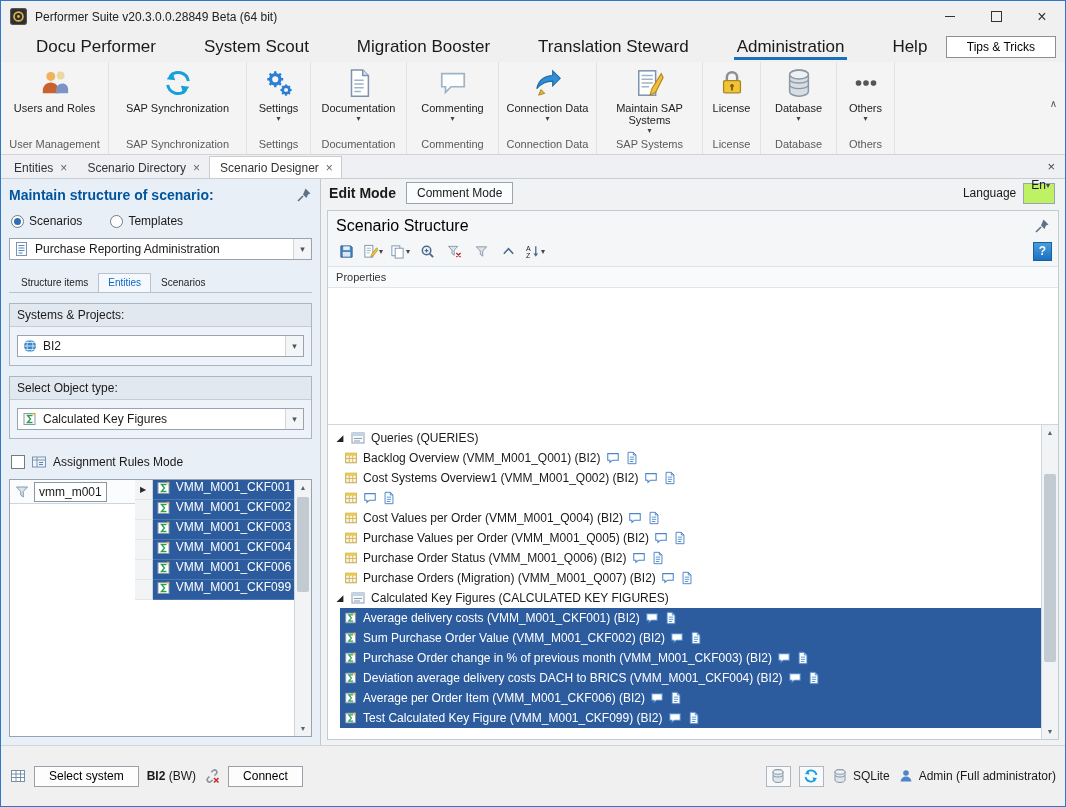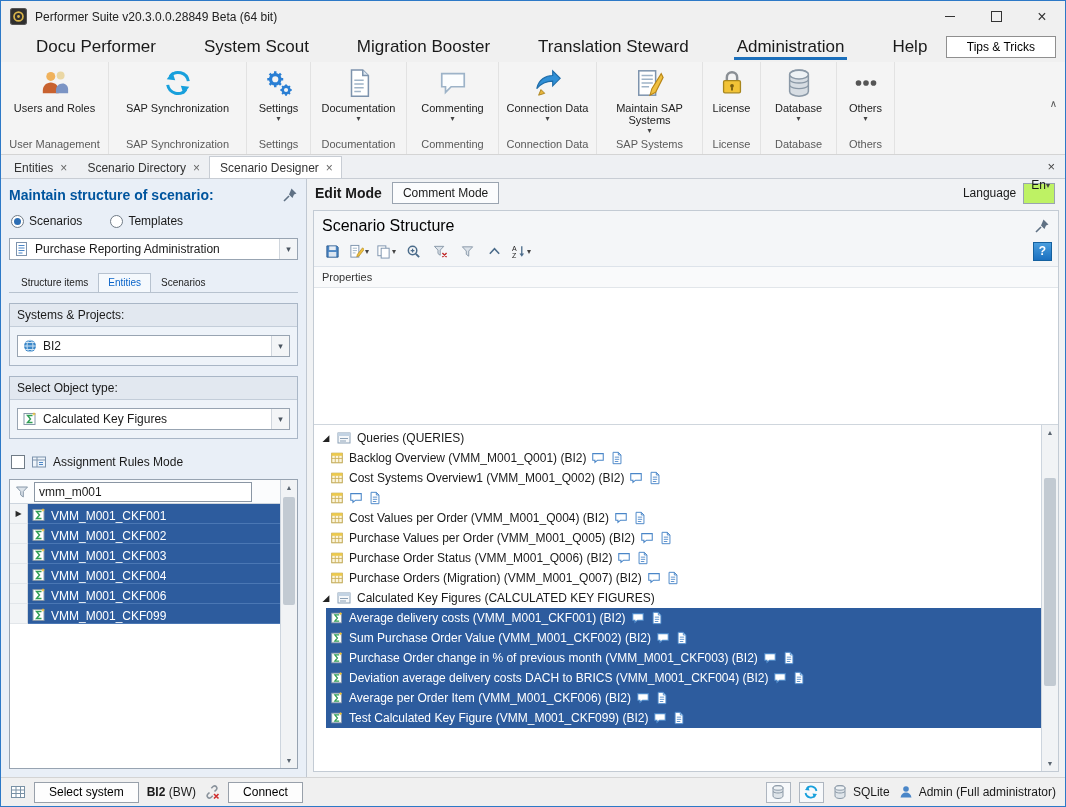--- a/index.html
+++ b/index.html
@@ -58,26 +58,26 @@
   .combo .cbtn{width:17px;align-self:stretch;display:flex;align-items:center;justify-content:center;color:#4a5560;font-size:9px;border-left:1px solid #d0d6dd;background:#f3f5f7;}
   .lp-tabs{display:flex;margin-top:13px;border-bottom:1px solid #b7c2cf;padding-left:2px;}
   .lp-tab{padding:3px 9px 4px;font-size:10px;color:#222;border:1px solid transparent;border-bottom:none;cursor:default;}
   .lp-tab.active{color:#0a64c8;background:#f5f9fd;border-color:#b7c2cf;}
   .groupbox{border:1px solid #a9b6c6;margin-top:10px;background:#eef3f9;}
   .groupbox-h{background:#e2e8f0;border-bottom:1px solid #c3cdd9;padding:4px 7px;font-size:12px;}
   .groupbox-b{padding:8px 7px;}
   .chk-row{display:flex;align-items:center;gap:6px;margin:15px 2px 9px;cursor:default;}
   .chkbox{width:14px;height:14px;border:1px solid #707b86;background:#fff;box-sizing:border-box;}
   .grid{flex:1;display:flex;border:1px solid #97a3b1;background:#fff;min-height:0;}
-  .grid-main{flex:1;display:flex;flex-direction:column;min-width:0;}
+  .grid-main{flex:1;display:flex;flex-direction:row;min-width:0;}
   .gfilter{height:24px;display:flex;align-items:center;border-bottom:1px solid #cdd5de;background:#fbfcfd;padding:2px 2px 2px 4px;box-sizing:border-box;}
   .gfilter .fcell{flex:1;height:18px;border:1px solid #8a96a4;background:#fff;font-size:12px;padding:0 4px;display:flex;align-items:center;margin-left:4px;margin-right:26px;}
   .grow{height:20px;display:flex;align-items:stretch;cursor:default;}
   .grow .gind{flex:0 0 17px;background:#f2f4f6;border-right:1px solid #cdd5de;border-bottom:1px solid #e2e6ea;display:flex;align-items:center;justify-content:center;font-size:8px;color:#2b2b2b;}
-  .grow .gbody{flex:1;display:flex;align-items:flex-end;gap:4px;padding:0 3px;border-bottom:1px solid #e2e6ea;min-width:0;}
+  .grow .gbody{flex:1;display:flex;align-items:flex-start;gap:4px;padding:0 3px;border-bottom:1px solid #e2e6ea;min-width:0;}
   .grow.sel .gbody{background:var(--sel,#2d5c9e);color:#fff;border-bottom-color:#4a77b4;}
   .glabel{white-space:nowrap;overflow:hidden;}
   .vscroll{flex:0 0 16px;background:#f1f3f5;border-left:1px solid #cdd5de;display:flex;flex-direction:column;}
   .vscroll .arr{height:15px;display:flex;align-items:center;justify-content:center;font-size:7px;color:#5a6570;}
   .vscroll .track{flex:1;position:relative;}
   .vscroll .thumb{position:absolute;left:2px;right:2px;background:#c2cad2;border-radius:2px;}
   
   .right-panel{flex:1;display:flex;flex-direction:column;background:#f0f2f4;min-height:0;padding:0 6px 5px;box-sizing:border-box;min-width:0;}
   .doc-header{display:flex;align-items:center;gap:7px;padding:8px 4px 3px 8px;}
   .doc-title{font-size:13px;font-weight:bold;color:#9aa0a8;flex:1;white-space:nowrap;overflow:hidden;}
@@ -99,21 +99,21 @@
   .tree-wrap{flex:1;display:flex;min-height:0;background:#fff;}
   .tree{flex:1;overflow:hidden;padding-top:3px;min-width:0;}
   .tgroup{height:20px;display:flex;align-items:center;gap:5px;padding-left:7px;font-size:12px;cursor:default;}
   .texp{font-size:9px;color:#222;width:10px;text-align:center;}
   .titem{height:20px;display:flex;align-items:center;padding-left:12px;cursor:default;}
   .tinner{flex:1;display:flex;align-items:center;gap:5px;height:100%;padding:0 4px;font-size:12px;min-width:0;}
   .titem.sel .tinner{background:var(--sel,#2d5c9e);color:#fff;}
   .tinner .ic svg{width:14px;height:14px;}
   .tlabel{white-space:nowrap;overflow:hidden;}
   
-  .statusbar{flex:0 0 28px;display:flex;align-items:center;gap:8px;background:#f0f0f0;border-top:1px solid #d4d4d4;padding:0 9px;}
+  .statusbar{flex:0 0 28px;display:flex;align-items:center;gap:8px;background:#f0f0f0;border-top:1px solid #d4d4d4;padding:16px 9px;}
   .sb-btn{border:1px solid #98a0aa;background:#fdfdfd;height:21px;padding:0 14px;font-size:12px;display:flex;align-items:center;font-family:inherit;cursor:default;}
   .sys-label{font-size:12px;white-space:nowrap;}
   .sb-spacer{flex:1;}
   .sb-iconbtn{border:1px solid #aeb6c0;background:#f7f9fb;width:25px;height:21px;display:flex;align-items:center;justify-content:center;box-sizing:border-box;cursor:default;}
   .sb-group{display:flex;align-items:center;gap:5px;font-size:12px;white-space:nowrap;}
 </style>
 </head>
 <body>
 
 <div class="window">

